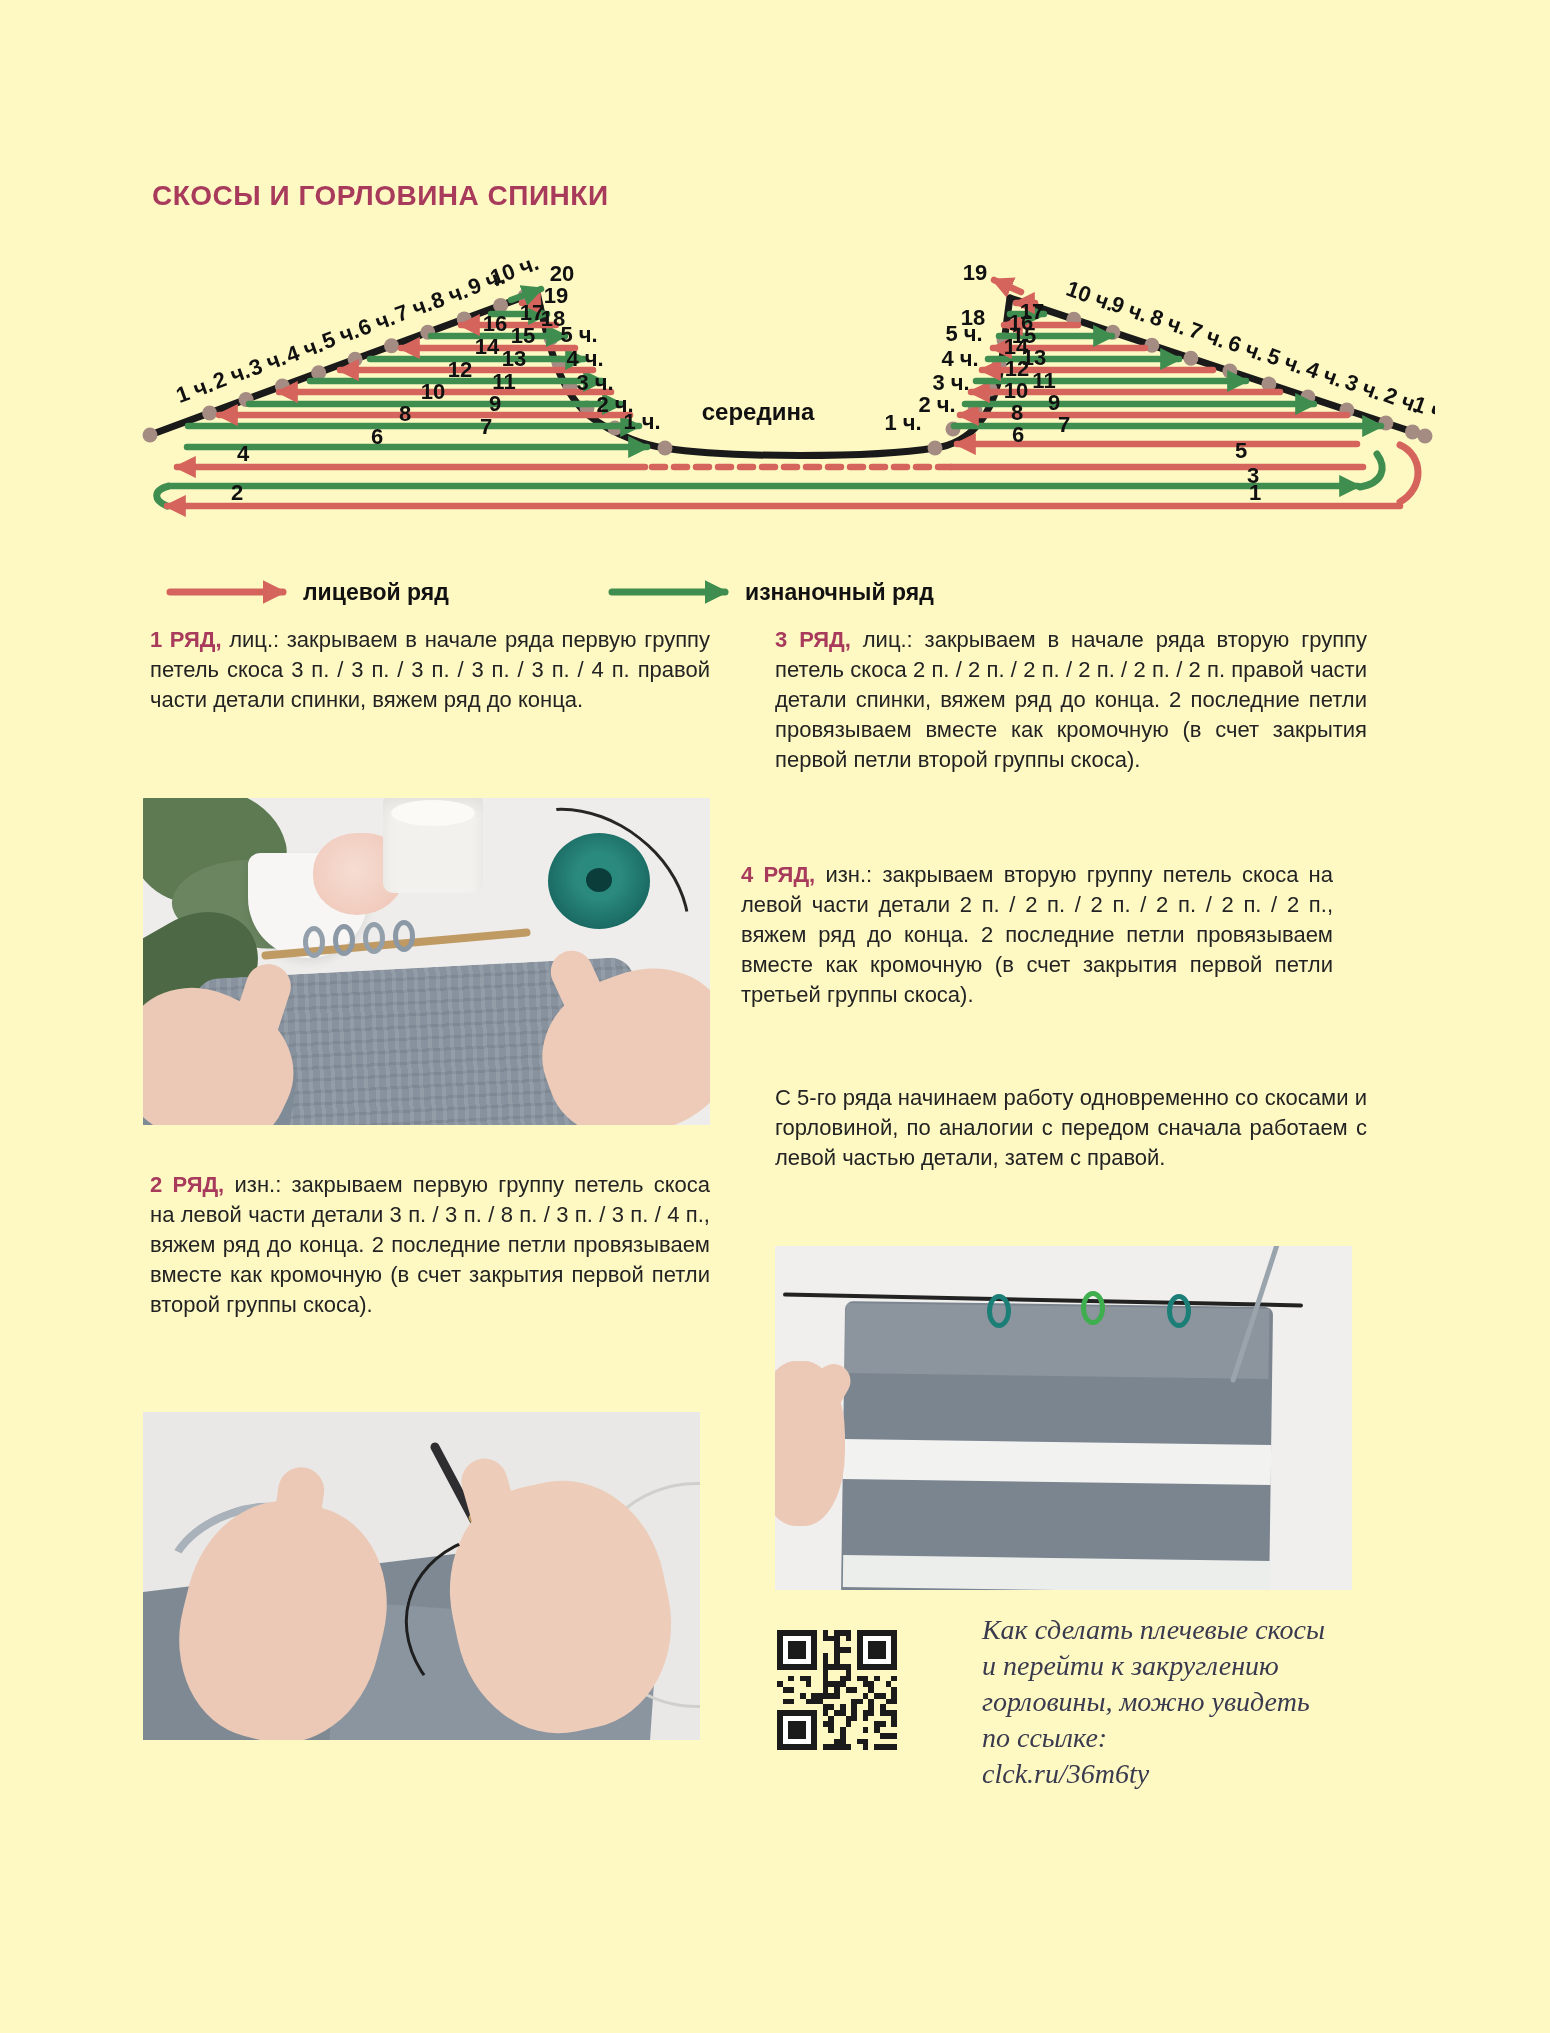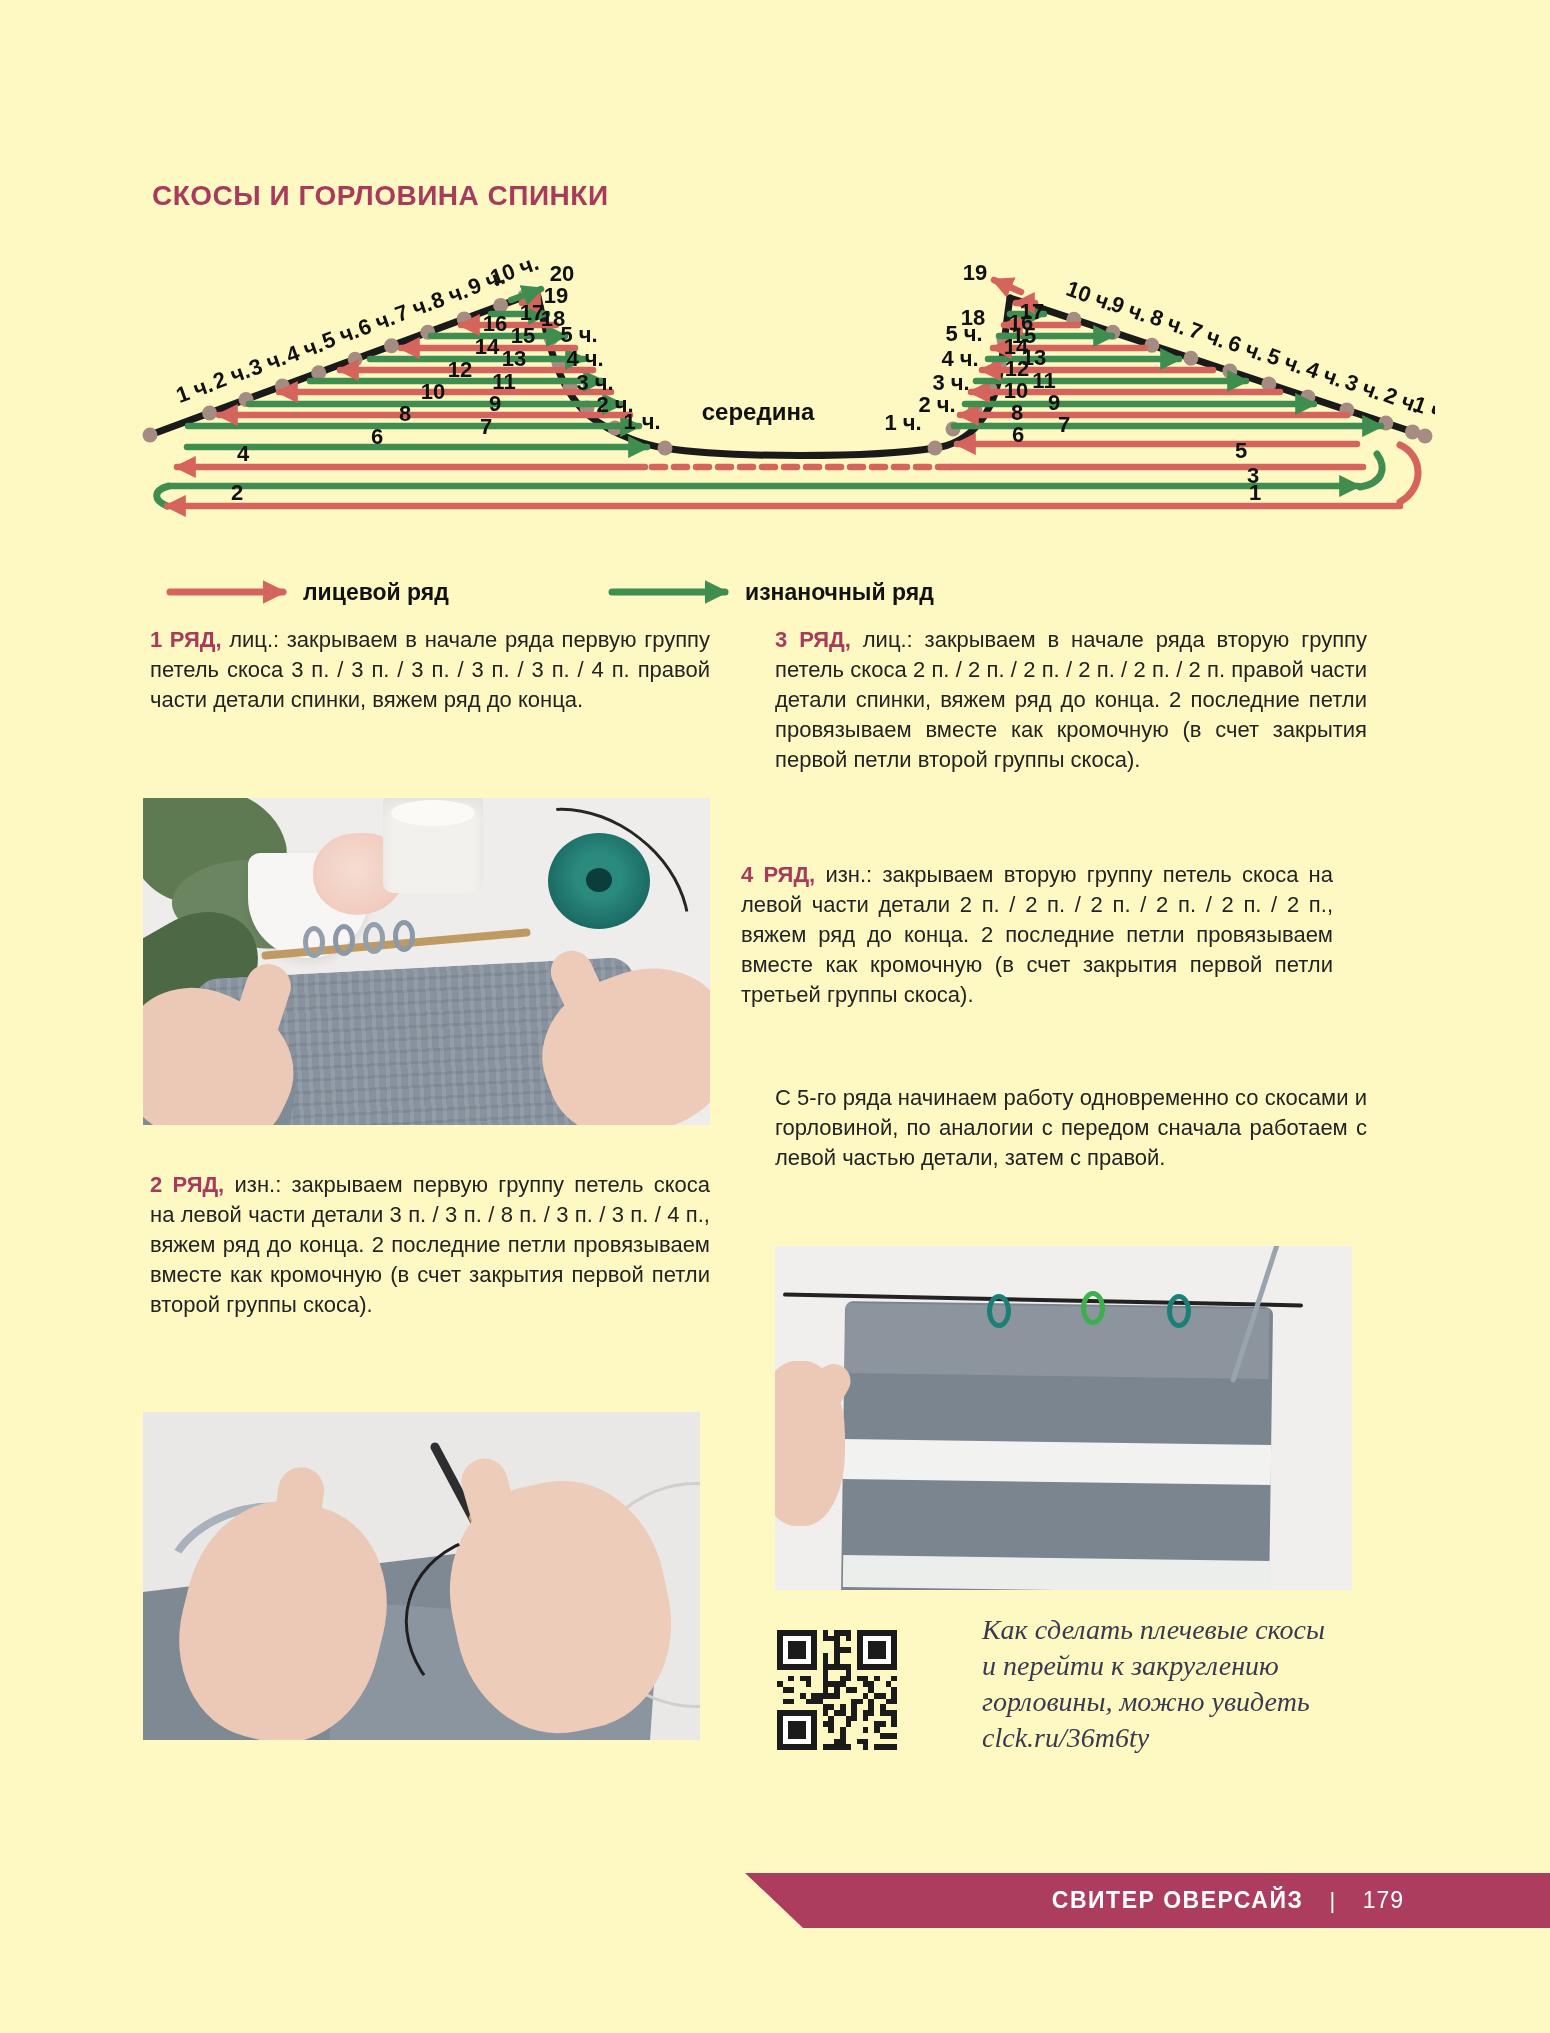--- a/index.html
+++ b/index.html
@@ -400,22 +400,18 @@
       <rect x="15" y="1" width="5" height="5" fill="#fff"></rect>
       <rect x="16" y="2" width="3" height="3" fill="#1b1b1b"></rect>
       <rect x="0" y="14" width="7" height="7" fill="#1b1b1b"></rect>
       <rect x="1" y="15" width="5" height="5" fill="#fff"></rect>
       <rect x="2" y="16" width="3" height="3" fill="#1b1b1b"></rect>
     </svg>
   <div class="abs" id="qr-caption">
       <div>Как сделать плечевые скосы</div>
       <div>и перейти к закруглению</div>
       <div>горловины, можно увидеть</div>
+      <div>по ссылке:</div>
       <div>clck.ru/36m6ty</div>
     </div>
 
-  <div class="abs" id="footer">
-    <span class="ft">СВИТЕР ОВЕРСАЙЗ</span>
-    <span class="ft sep">|</span>
-    <span class="ft pg">179</span>
-  </div>
 
 </div>
 
 </body></html>

